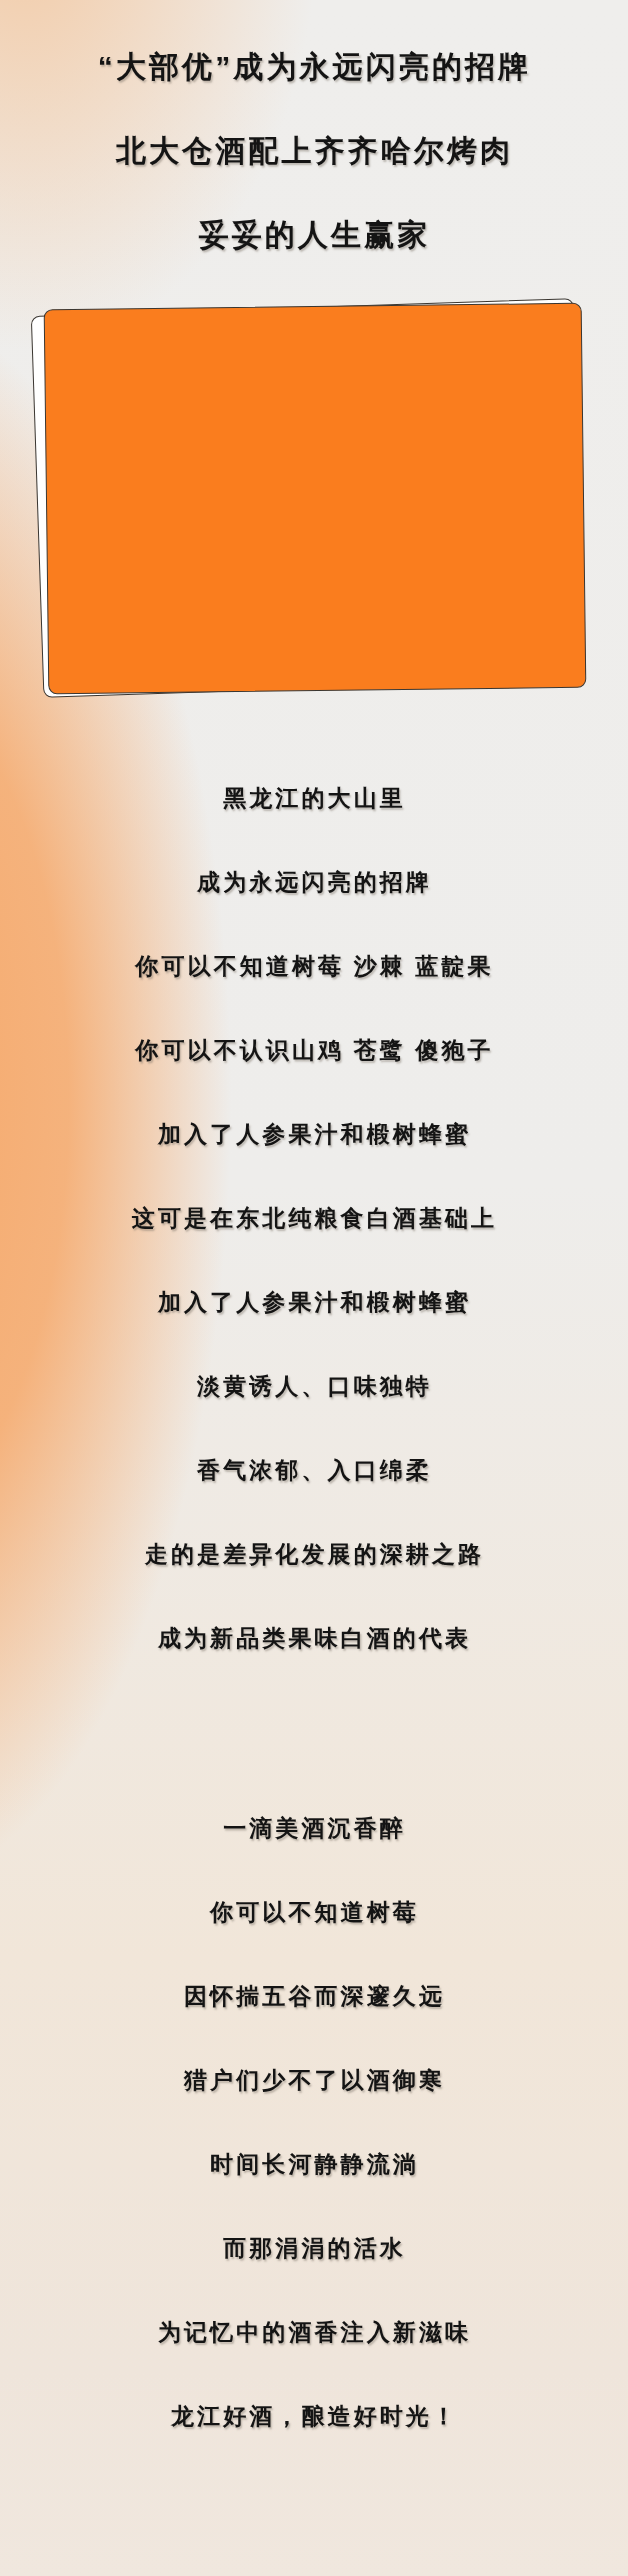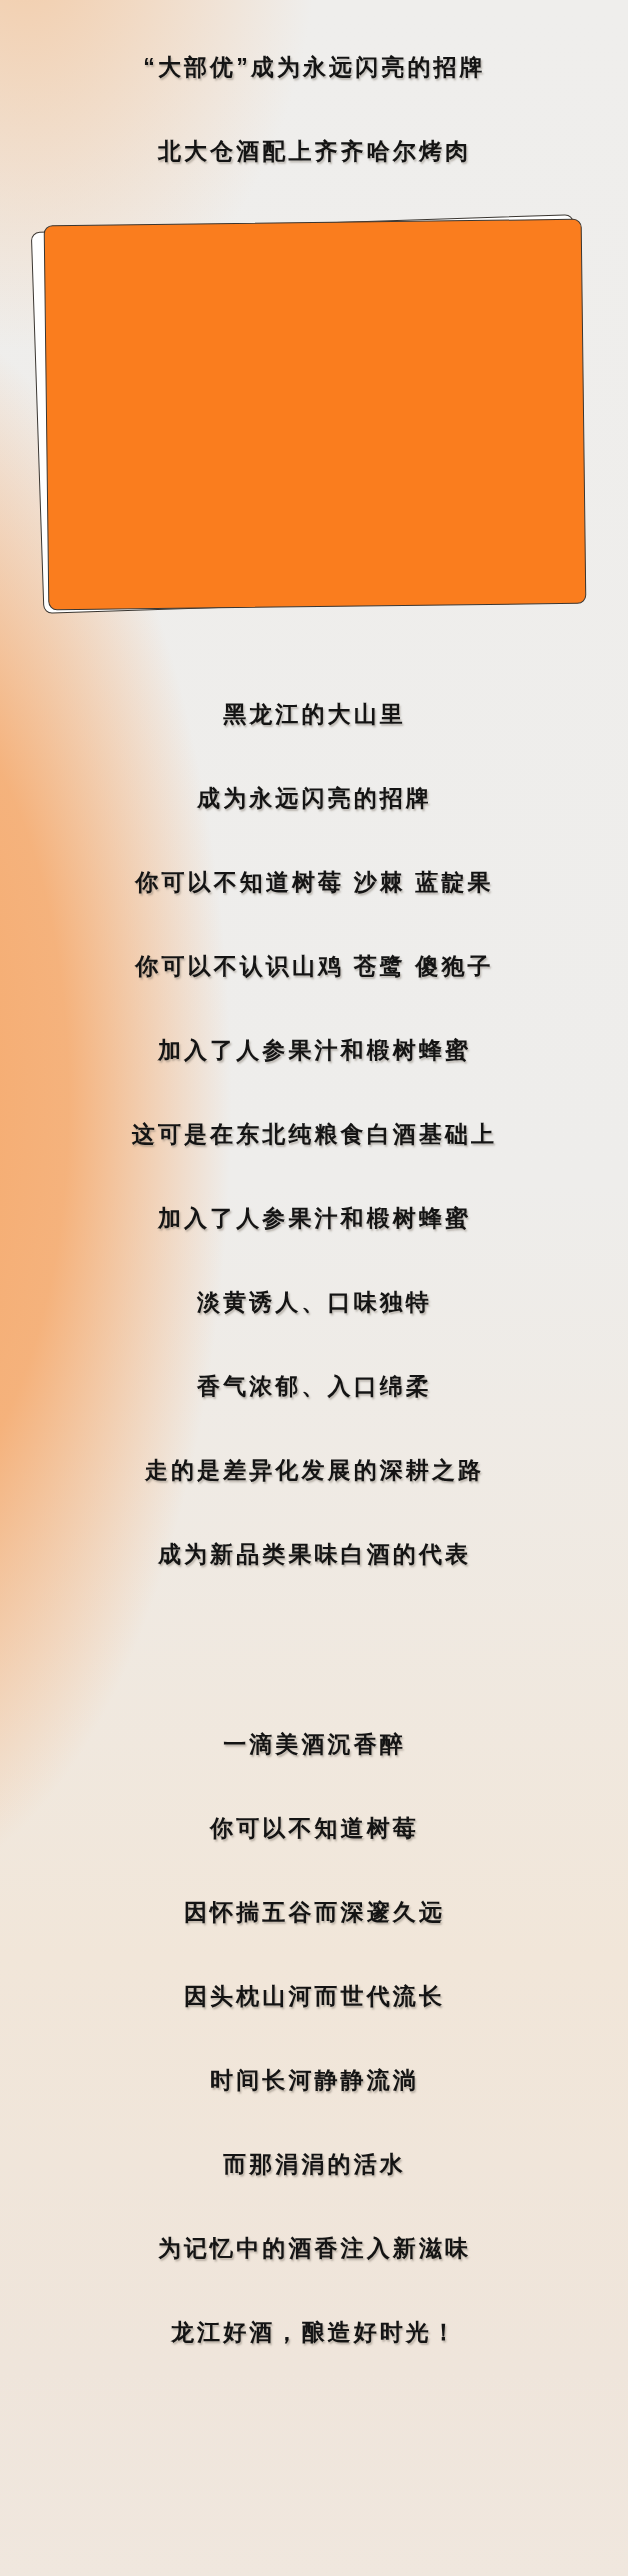--- a/index.html
+++ b/index.html
@@ -26,21 +26,21 @@
     display: flex;
     align-items: center;
     justify-content: center;
     font-weight: bold;
     font-size: 23px;
     letter-spacing: 3.1px;
     white-space: pre;
     text-shadow: 1.3px 1.9px 1.9px rgba(125,115,105,0.45);
   }
   .section-intro   { padding-top: 25px; }
-  .section-intro .text-line { font-size: 23px; }
+  .section-intro .text-line { font-size: 30px; }
   .photo-stack {
     position: relative;
     width: 538px;
     height: 385px;
     margin: 29px auto 0 auto;
   }
   .photo-card-backdrop {
     position: absolute;
     left: -8.8px; top: 1.3px; right: 3.8px; bottom: 1.3px;
     background: #ffffff;
@@ -61,20 +61,21 @@
   .section-closing { margin-top: 106px; }
 </style>
 </head>
 <body>
 
 <div class="page">
 
   <div class="section-intro">
     <div class="text-line">“大部优”成为永远闪亮的招牌</div>
     <div class="text-line">北大仓酒配上齐齐哈尔烤肉</div>
+    <div class="text-line">妥妥的人生赢家</div>
   </div>
 
   <div class="photo-stack">
     <div class="photo-card-backdrop"></div>
     <div class="photo-card" style="background: rgb(250, 125, 30);"></div>
   </div>
 
   <div class="section-story">
     <div class="text-line">黑龙江的大山里</div>
     <div class="text-line">成为永远闪亮的招牌</div>
@@ -86,21 +87,21 @@
     <div class="text-line">淡黄诱人、口味独特</div>
     <div class="text-line">香气浓郁、入口绵柔</div>
     <div class="text-line">走的是差异化发展的深耕之路</div>
     <div class="text-line">成为新品类果味白酒的代表</div>
   </div>
 
   <div class="section-closing">
     <div class="text-line">一滴美酒沉香醉</div>
     <div class="text-line">你可以不知道树莓</div>
     <div class="text-line">因怀揣五谷而深邃久远</div>
-    <div class="text-line">因头枕山河而世代流长</div>
+    <div class="text-line">猎户们少不了以酒御寒</div>
     <div class="text-line">时间长河静静流淌</div>
     <div class="text-line">而那涓涓的活水</div>
     <div class="text-line">为记忆中的酒香注入新滋味</div>
     <div class="text-line">龙江好酒，酿造好时光！</div>
   </div>
 
 </div>
 
 
 </body></html>

